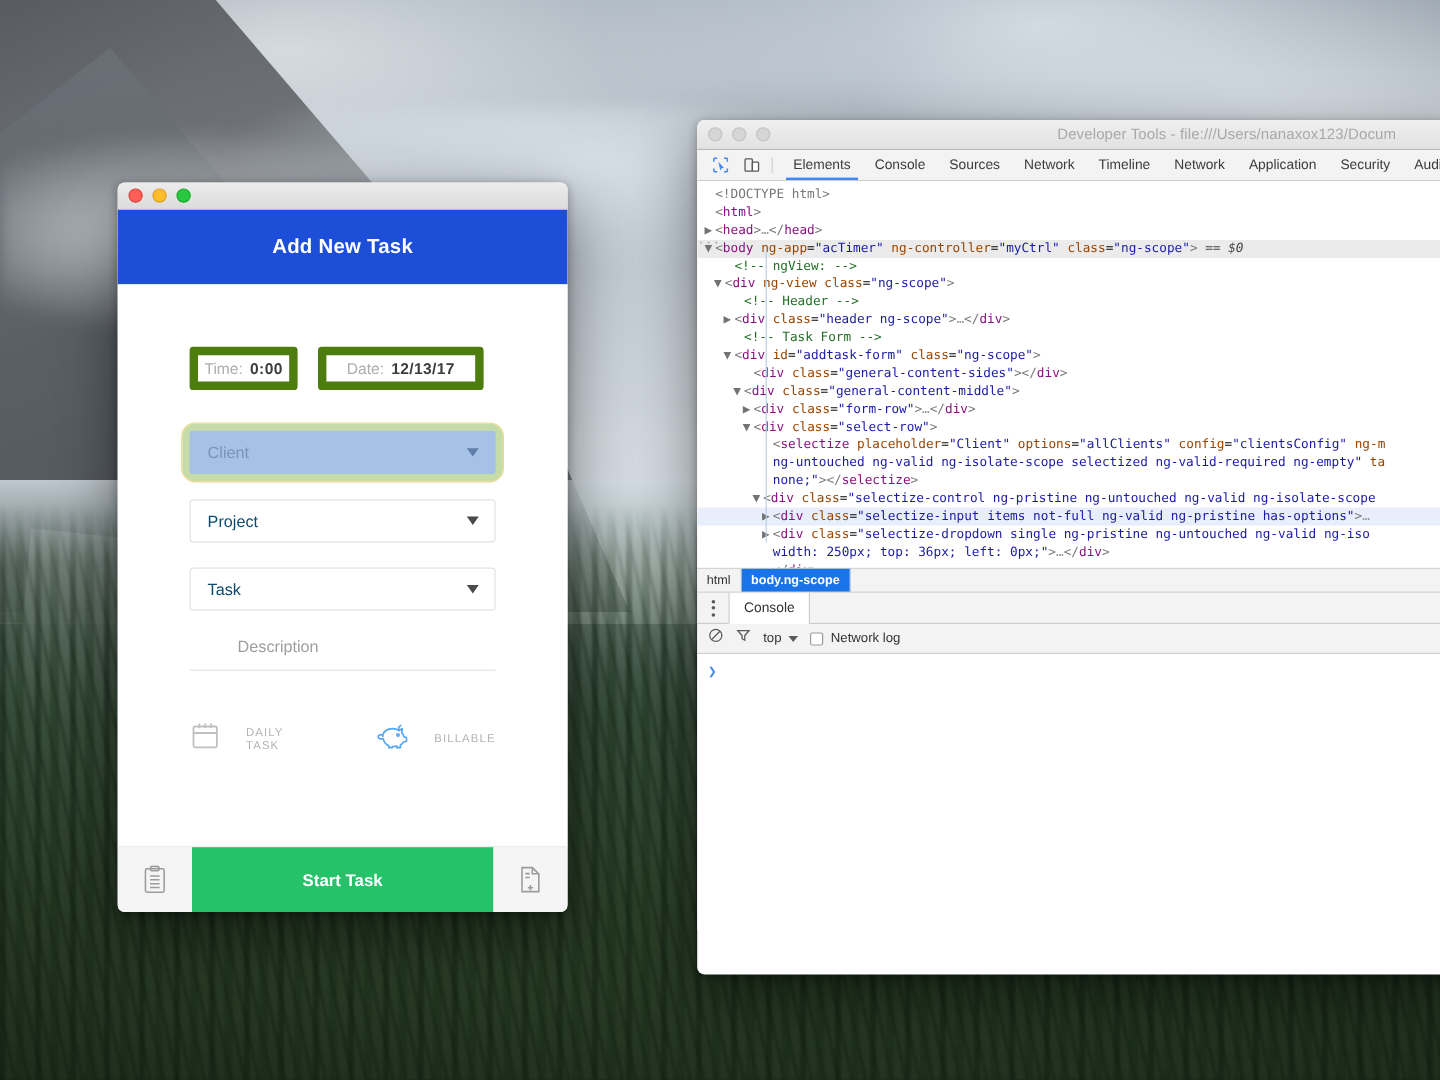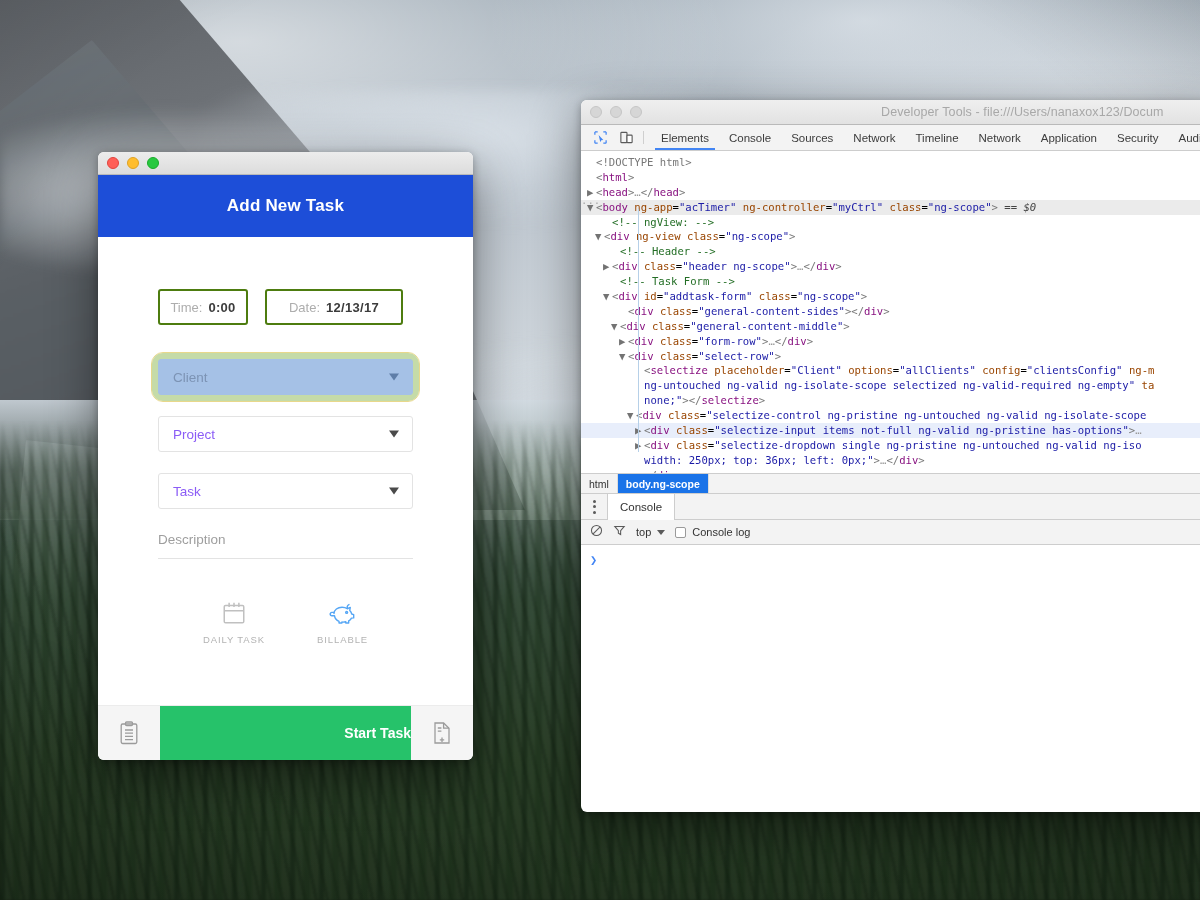--- a/index.html
+++ b/index.html
@@ -84,56 +84,56 @@
     pointer-events: none; }
 
   
   #app-window { left: 98px; top: 152px; width: 375px; height: 608px; background: #fff; }
   .app-header { height: 62px; background: #1d4ed8; display: flex; align-items: center;
     justify-content: center; }
   .app-header h1 { font-size: 17px; font-weight: 700; color: #fff; letter-spacing: .2px; }
   .app-body { height: 468px; background: #fff; padding: 52px 60px 0 60px; }
 
   .form-row { display: flex; gap: 17px; margin-bottom: 28px; }
-  .pill { border: 2px solid #4d7c0f; border-radius: 3px; height: 36px;
+  .pill { border: 7px solid #4d7c0f; border-radius: 3px; height: 36px;
     display: flex; align-items: center; justify-content: center; gap: 6px;
     font-size: 13px; padding: 0 14px; background: #fff; }
   .pill .lbl { color: #adadad; font-weight: 400; }
   .pill .val { color: #3c3c3c; font-weight: 700; letter-spacing: .3px; }
   #time-pill { width: 90px; }
   #date-pill { width: 138px; }
 
   .select-row { margin-bottom: 21px; position: relative; }
   .sel { height: 36px; border: 1px solid #e3e3e3; border-radius: 3px; background: #fff;
     display: flex; align-items: center; padding: 0 12px 0 14px; position: relative; }
-  .sel .ph { font-size: 13.5px; color: #8b5cf6; }
+  .sel .ph { font-size: 13.5px; color: #0c4a6e; }
   .caret { position: absolute; right: 13px; top: 50%; transform: translateY(-50%);
     width: 0; height: 0; border-left: 5.5px solid transparent; border-right: 5.5px solid transparent;
     border-top: 7px solid #4a4a4a; }
 
   
   #client-row { background: #c5dba8; outline: 1px solid #e8d88b; padding: 6px 6px;
     margin: 0 -6px 15px -6px; border-radius: 11px; }
   #client-row .sel { background: #a5c1e6; border-color: #a5c1e6; }
   #client-row .sel .ph { color: #7c93b4; }
   #client-row .caret { border-top-color: #5f7ea8; }
 
   .desc { margin-top: 10px; border-bottom: 1px solid #e3e3e3; padding-bottom: 10px; }
-  .desc span { font-size: 13.5px; color: #9e9e9e; }
+  .desc span { font-size: 13.5px; color: #9e9e9e; margin-left: 40px; }
 
   .toggles { display: flex; justify-content: center; gap: 52px; margin-top: 41px; }
-  .toggle { display: flex; flex-direction: column; align-items: center; gap: 4px; }
+  .toggle { display: flex; flex-direction: row; align-items: center; gap: 21px; }
   .toggle .cap { font-size: 9.5px; letter-spacing: .9px; color: #b3b3b3; }
   .toggle.active .cap { color: #b3b3b3; }
 
   .app-footer { height: 55px; background: #f5f5f5; display: flex; align-items: stretch;
     border-top: 1px solid #ececec; }
   .foot-icon { width: 62px; display: flex; align-items: center; justify-content: center; }
   #start-task-button { flex: 1; background: #26c26a; color: #fff; border: none;
-    font-family: inherit; font-size: 14px; font-weight: 700; cursor: pointer; text-align: right; }
+    font-family: inherit; font-size: 14px; font-weight: 700; cursor: pointer; }
 
   
   #devtools-window { left: 581px; top: 100px; width: 640px; height: 712px; background: #fff; }
   #devtools-window .titlebar { height: 25px;
     background: linear-gradient(180deg,#efefef 0%, #e2e2e2 100%); }
   #devtools-window .win-title { font-weight: 400; font-size: 12.5px; color: #a8a8a8;
     text-align: left; padding-left: 300px; white-space: nowrap; overflow: hidden; }
 
   .dt-tabbar { height: 26px; background: #f3f3f3; border-bottom: 1px solid #cdcdcd;
     display: flex; align-items: stretch; padding-left: 6px; }
@@ -403,20 +403,20 @@
       <svg width="13" height="13" viewBox="0 0 16 16" fill="none" stroke="#5a5a5a" stroke-width="1.3">
         <path d="M2.2 3h11.6l-4.4 5.2V13l-2.8-1.6V8.2z"></path>
       </svg>
     </span>
     <span class="ctx-select">
       <span>top</span>
       <span class="ctx-caret"></span>
     </span>
     <label class="preserve">
       <span class="chk"></span>
-      <span>Console log</span>
+      <span>Network log</span>
     </label>
   </div>
 
   <div class="console-body">
     <span class="prompt">❯</span>
   </div>
 </div>
 
 </body></html>

